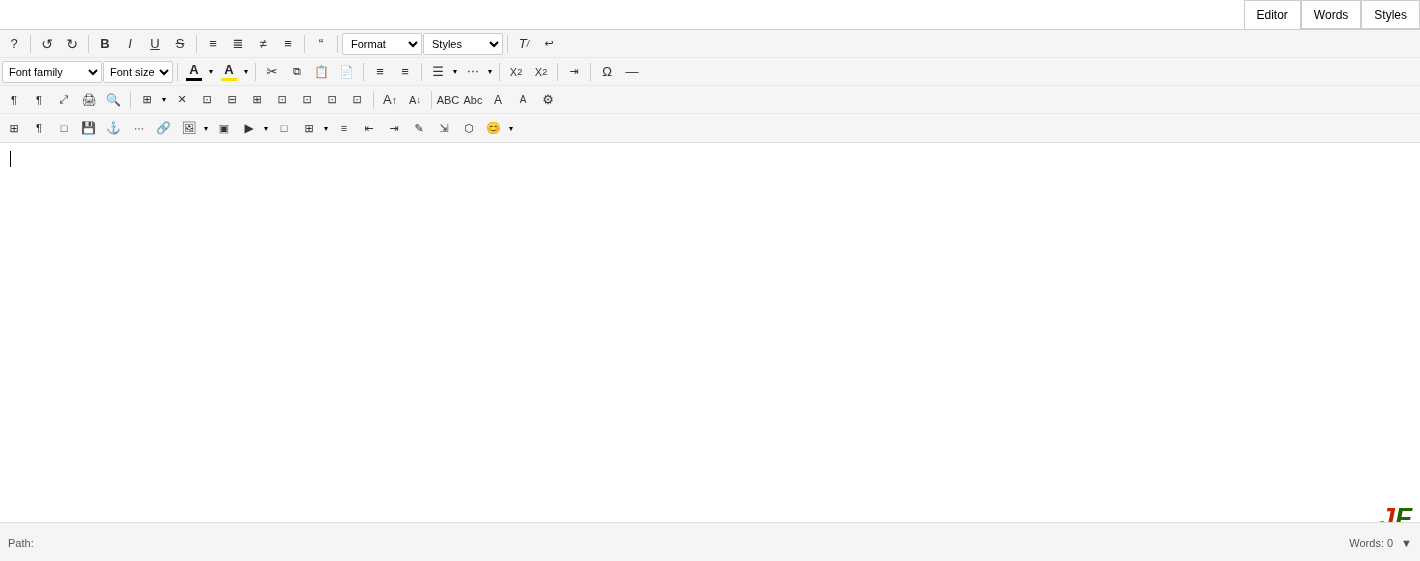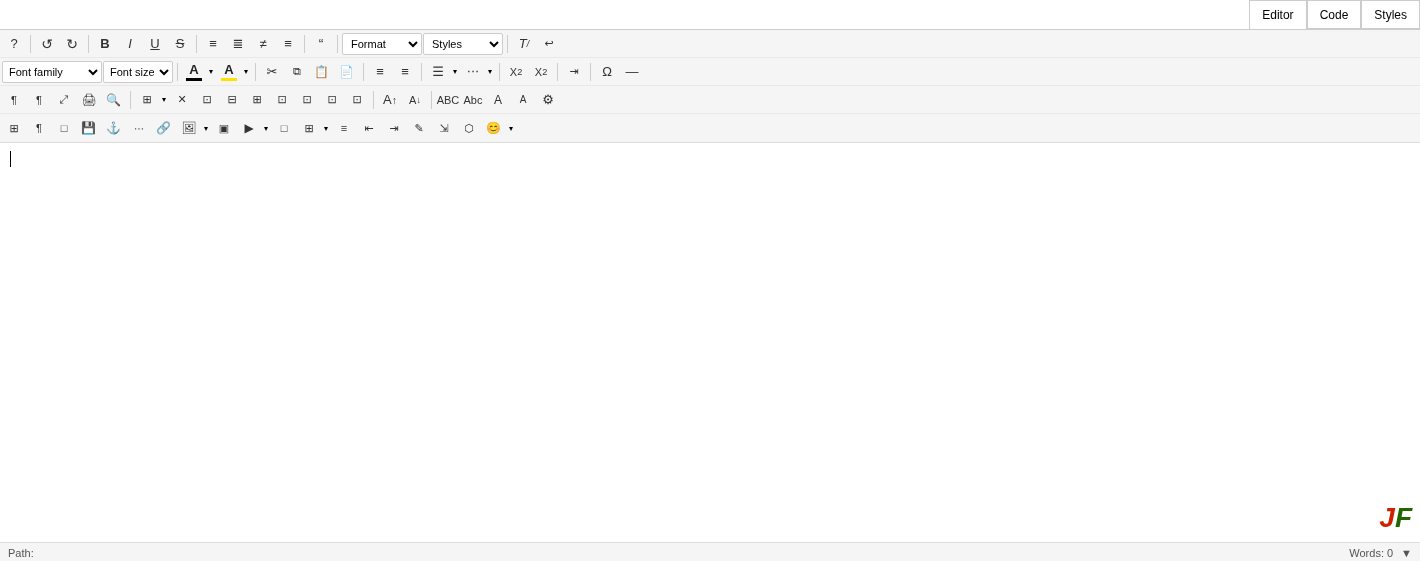--- a/index.html
+++ b/index.html
@@ -126,21 +126,21 @@
       animation: blink 1s infinite;
       vertical-align: text-bottom;
     }
     @keyframes blink { 0%,100%{opacity:1} 50%{opacity:0} }
 
     
     .status-bar {
       display: flex;
       justify-content: space-between;
       align-items: center;
-      height: 20px;
+      height: 40px;
       padding: 0 8px;
       border-top: 1px solid #ddd;
       background: #f5f5f5;
       font-size: 11px;
       color: #555;
       position: absolute;
       bottom: 0;
       left: 0;
       right: 0;
     }
@@ -202,21 +202,21 @@
     .main-content {
       position: relative;
       height: calc(561px - 30px - 112px);
     }
   </style>
 </head>
 <body>
 
 <div class="top-bar">
   <button class="top-bar-btn active">Editor</button>
-  <button class="top-bar-btn">Code</button>
+  <button class="top-bar-btn">Words</button>
   <button class="top-bar-btn">Styles</button>
 </div>
 
 <div class="toolbar">
   <div class="toolbar-row">
     <button class="tb-btn" title="Help">?</button>
     <div class="tb-separator"></div>
     <button class="tb-btn" title="Undo" style="font-size:14px">↺</button>
     <button class="tb-btn" title="Redo" style="font-size:14px">↻</button>
     <div class="tb-separator"></div>

